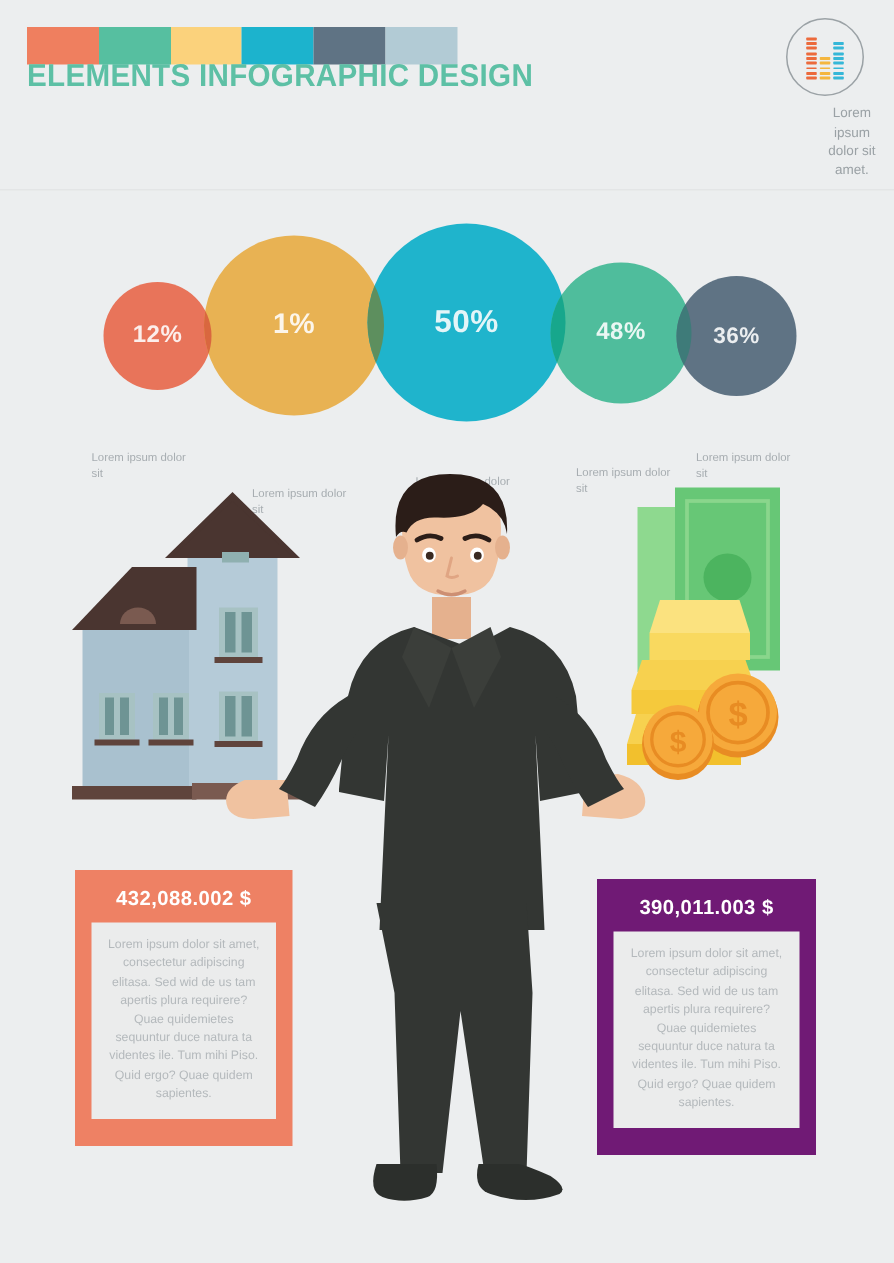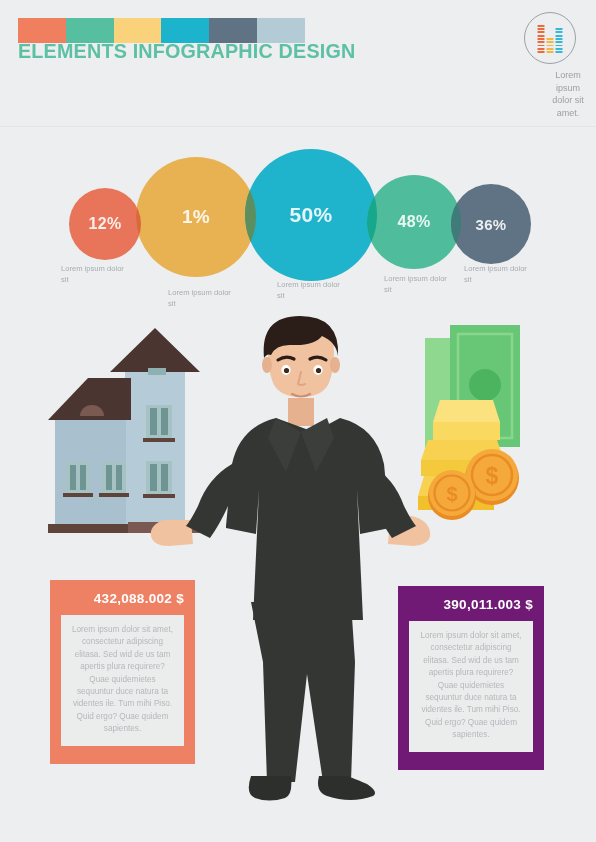--- a/index.html
+++ b/index.html
@@ -48,32 +48,32 @@
   
   .circles{position:absolute;left:0;top:132px;width:596px;height:190px;}
   .circles svg{position:absolute;left:0;top:0;}
   .pct{
     position:absolute;color:#ffffff;font-weight:bold;
     transform:translate(-50%,-50%);
     opacity:.88;letter-spacing:.3px;
     font-family:"Liberation Sans Narrow","Liberation Sans",sans-serif;
   }
   .cap{
-    position:absolute;font-size:7.6px;line-height:10.6px;color:#a7adb1;
+    position:absolute;font-size:7.6px;line-height:10.6px;color:#a7adb1;margin-top:36px;
   }
 
   
   .scene{position:absolute;left:0;top:310px;width:596px;height:500px;}
   .scene svg{position:absolute;left:0;top:0;}
 
   
   .vbox{position:absolute;box-sizing:border-box;}
   .vbox .vtitle{
     font-size:13.5px;font-weight:bold;color:#ffffff;letter-spacing:.3px;
-    padding:11px 0 9px 0;text-align:right;
+    padding:11px 0 9px 0;text-align:center;
     font-family:"Liberation Sans Narrow","Liberation Sans",sans-serif;
   }
   .vbox .vbody{
     background:#ebecec;color:#b4b9bc;
     font-size:8.2px;line-height:12.4px;text-align:center;
     padding:9px 10px 10px 10px;
   }
   .box-left{left:50px;top:580px;width:145px;background:#ee8164;padding:0 11px 18px 11px;}
   .box-right{left:398px;top:586px;width:146px;background:#701a75;padding:0 11px 18px 11px;}
 </style>

